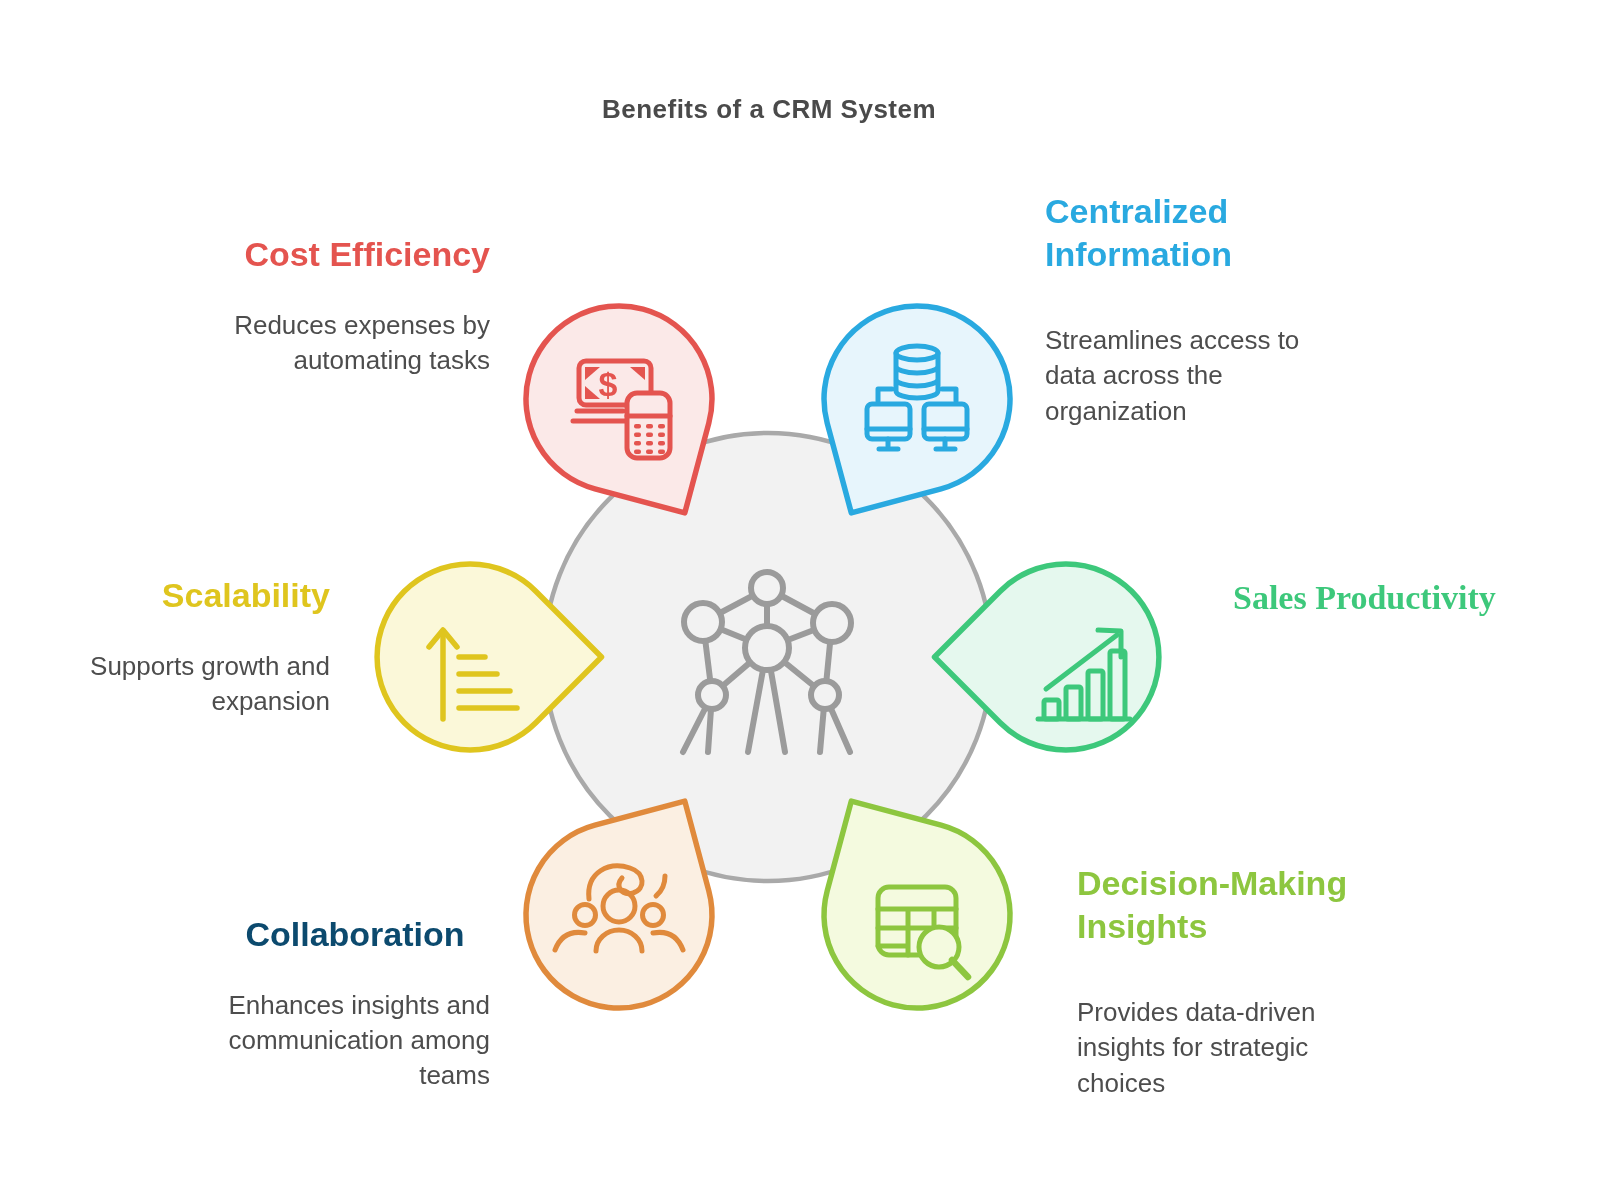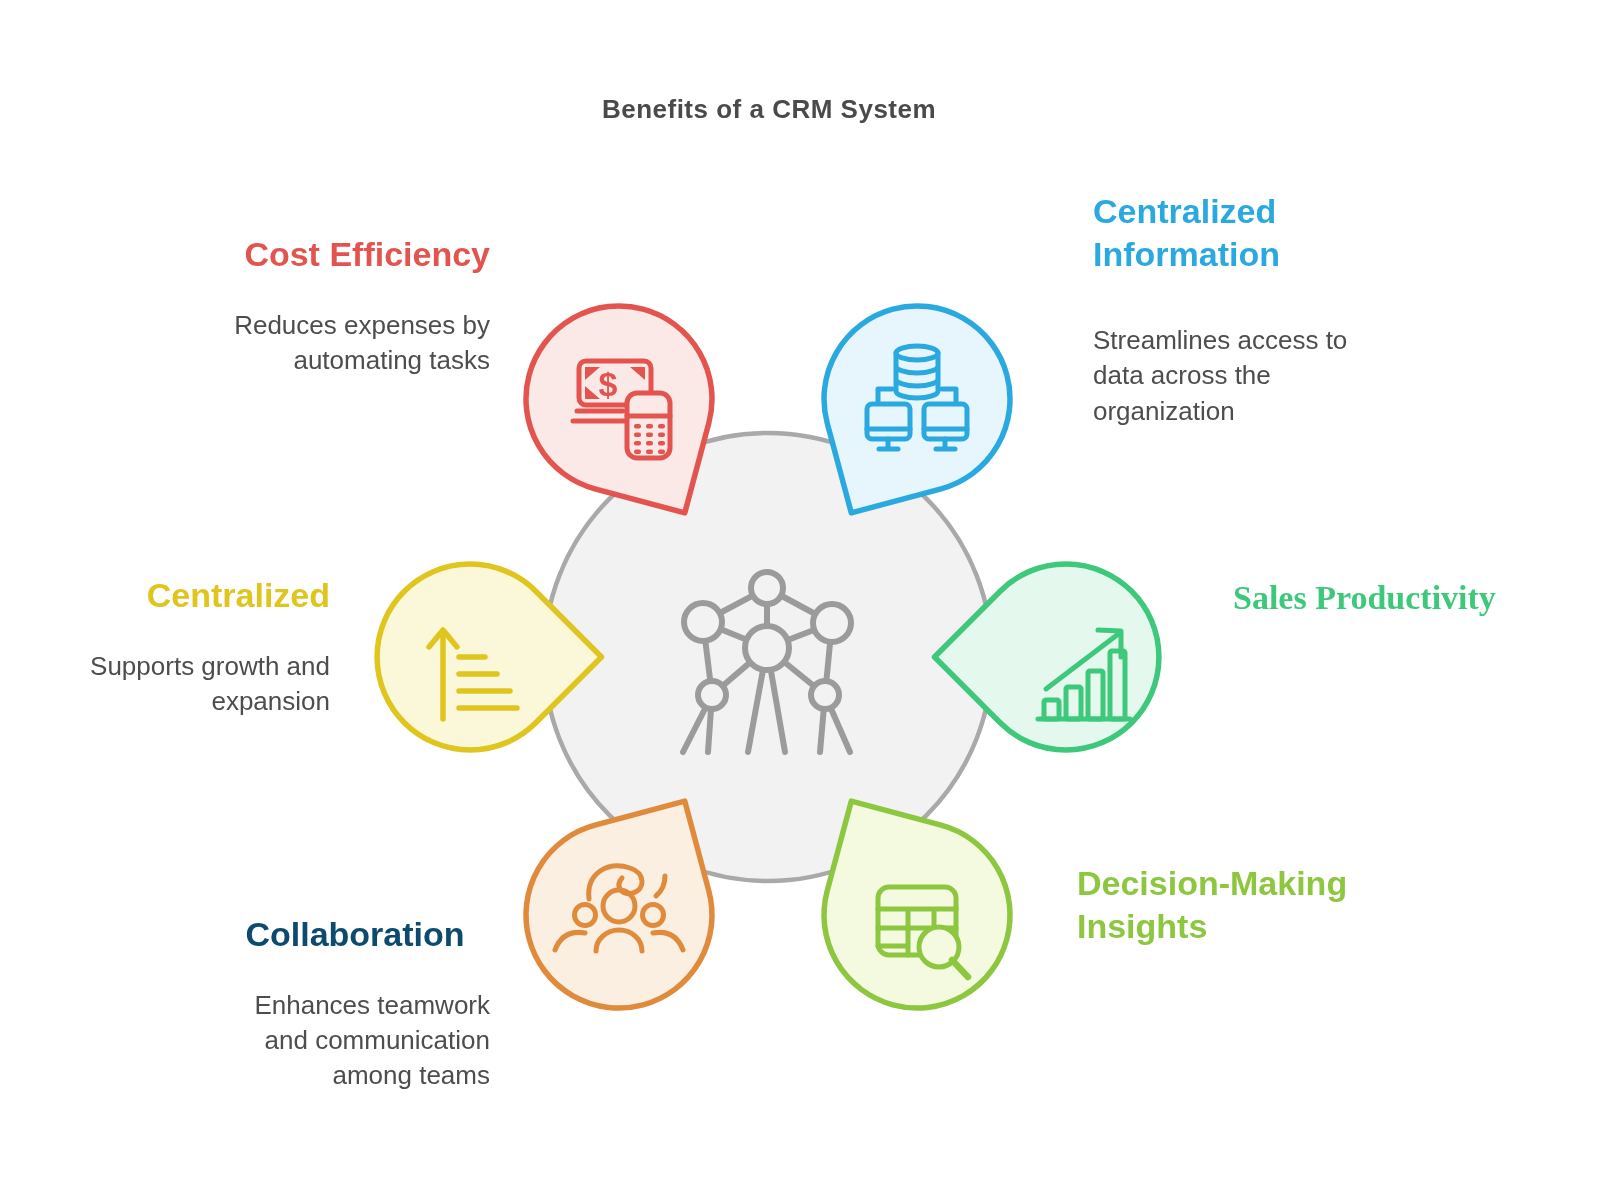--- a/index.html
+++ b/index.html
@@ -13,21 +13,21 @@
     position:absolute;top:94px;left:0;width:1538px;margin:0;
     text-align:center;font-size:26px;font-weight:bold;letter-spacing:0.5px;
   }
   .block{position:absolute;}
   .block.right{text-align:right;}
   .bh{margin:0 0 32px 0;font-size:34px;font-weight:bold;line-height:1.25;}
   .two-line .bh{margin-bottom:48px;}
   .nowrap .bh{white-space:nowrap;}
   .bd{margin:0;font-size:26px;line-height:1.36;}
   #b-cost{top:233px;right:1122px;width:300px;}
-  #b-central{top:190px;left:1045px;width:312px;margin-left:48px;}
+  #b-central{top:190px;left:1045px;width:312px;}
   #b-sales{top:577px;left:1233px;width:345px;}
   #b-decision{top:862px;left:1077px;width:360px;}
   #b-decision .bd{max-width:310px;}
   #b-collab{top:913px;right:1122px;width:270px;}
   #b-scal{top:574px;right:1282px;width:280px;}
 </style>
 </head>
 <body>
 
 <svg id="diagram" width="1612" height="1204" viewBox="0 0 1612 1204">
@@ -148,23 +148,24 @@
   <h2 class="bh" style="color: rgb(41, 169, 224);">Centralized Information</h2>
   <p class="bd" style="color: rgb(77, 77, 77);">Streamlines access to data across the organization</p>
 </div>
 
 <div class="block nowrap" id="b-sales">
   <h2 class="bh" style="color: rgb(61, 200, 123); font-family: Liberation Serif, serif;">Sales Productivity</h2>
 </div>
 
 <div class="block two-line" id="b-decision">
   <h2 class="bh" style="color: rgb(141, 198, 63);">Decision-Making Insights</h2>
+  <p class="bd" style="color: rgb(77, 77, 77);">Provides data-driven insights for strategic choices</p>
 </div>
 
 <div class="block right nowrap" id="b-collab">
   <h2 class="bh" style="color: #0c4a6e; text-align: center;">Collaboration</h2>
-  <p class="bd" style="color: rgb(77, 77, 77);">Enhances teamwork and communication among teams</p>
+  <p class="bd" style="color: rgb(77, 77, 77);">Enhances insights and communication among teams</p>
 </div>
 
 <div class="block right nowrap" id="b-scal">
-  <h2 class="bh" style="color: rgb(223, 197, 30);">Centralized</h2>
+  <h2 class="bh" style="color: rgb(223, 197, 30);">Scalability</h2>
   <p class="bd" style="color: rgb(77, 77, 77);">Supports growth and expansion</p>
 </div>
 
 </body></html>

